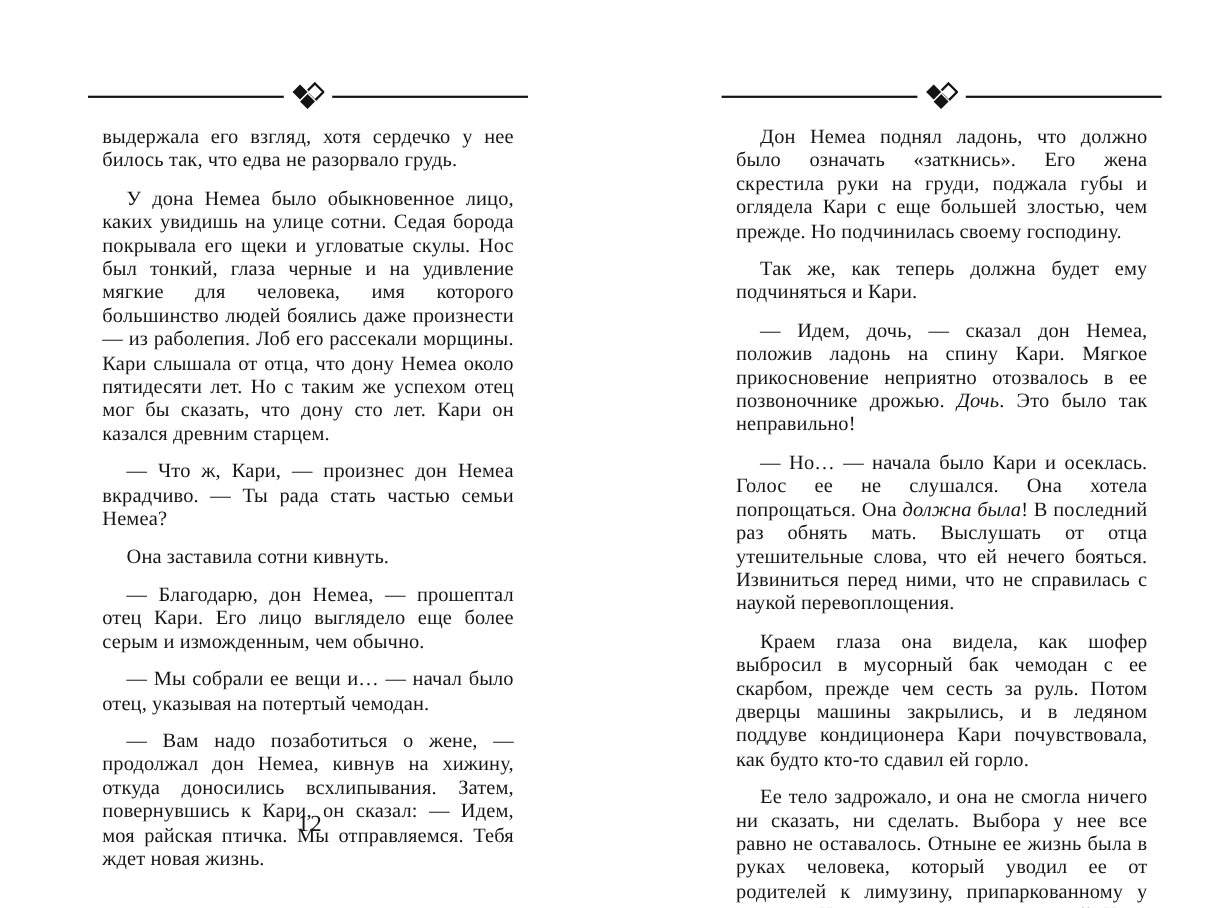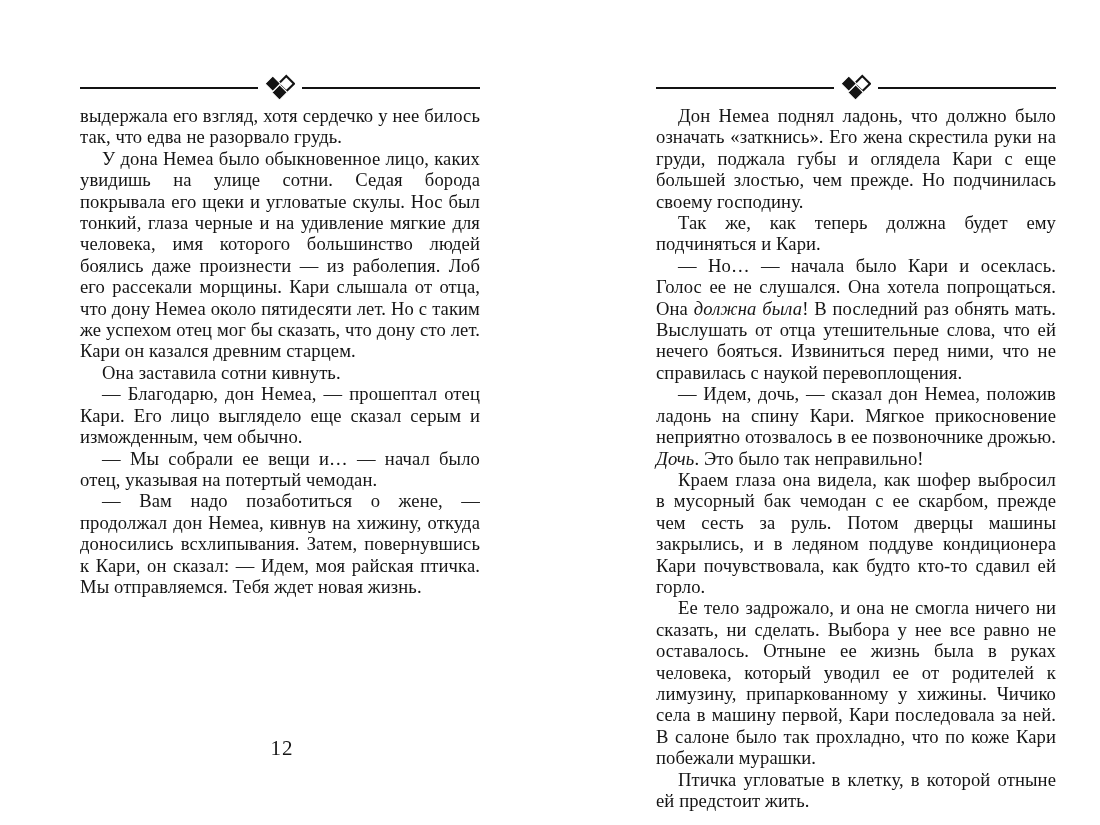--- a/index.html
+++ b/index.html
@@ -44,21 +44,21 @@
   .text-block {
     margin-top: 4px;
     font-size: 18.6px;
     line-height: 21.4px;
     text-align: justify;
     letter-spacing: 0.1px;
     -webkit-hyphens: auto;
     hyphens: auto;
   }
   .text-block p {
-    margin: 0;
+    margin: 13px;
     text-indent: 0;
   }
   .text-block p.indent {
     text-indent: 22px;
   }
   .text-block em {
     font-style: italic;
   }
 
   .page-number {
@@ -83,42 +83,43 @@
       <svg class="ornament" width="30" height="27" viewBox="0 0 31 28" aria-hidden="true">
         <polygon points="22,2 30,10 22,18 14,10" fill="#ffffff" stroke="#131313" stroke-width="2.2"></polygon>
         <polygon points="15,11 23,19 15,27 7,19" fill="#131313" stroke="#ffffff" stroke-width="1.2"></polygon>
         <polygon points="8,2 16,10 8,18 0,10" fill="#131313" stroke="#ffffff" stroke-width="1.2"></polygon>
       </svg>
       <span class="rule-line"></span>
     </header>
     <div class="text-block" lang="ru">
         <p class=""><span>выдержала его взгляд, хотя сердечко у нее билось так, что едва не разорвало грудь.</span></p>
         <p class="indent"><span>У дона Немеа было обыкновенное лицо, каких увидишь на улице сотни. Седая борода покрывала его щеки и угловатые скулы. Нос был тонкий, глаза черные и на удивление мягкие для человека, имя которого большинство людей боялись даже произнести — из раболепия. Лоб его рассекали морщины. Кари слышала от отца, что дону Немеа около пятидесяти лет. Но с таким же успехом отец мог бы сказать, что дону сто лет. Кари он казался древним старцем.</span></p>
+        <p class="indent"><span>— Что ж, Кари, — произнес дон Немеа вкрадчиво. — Ты рада стать частью семьи Немеа?</span></p>
         <p class="indent"><span>Она заставила сотни кивнуть.</span></p>
-        <p class="indent"><span>— Благодарю, дон Немеа, — прошептал отец Кари. Его лицо выглядело еще сказал серым и изможденным, чем обычно.</span></p>
+        <p class="indent"><span>— Благодарю, дон Немеа, — прошептал отец Кари. Его лицо выглядело еще более серым и изможденным, чем обычно.</span></p>
         <p class="indent"><span>— Мы собрали ее вещи и… — начал было отец, указывая на потертый чемодан.</span></p>
         <p class="indent"><span>— Вам надо позаботиться о жене, — продолжал дон Немеа, кивнув на хижину, откуда доносились всхлипывания. Затем, повернувшись к Кари, он сказал: — Идем, моя райская птичка. Мы отправляемся. Тебя ждет новая жизнь.</span></p>
       </div>
     <div class="page-number">12</div>
   </section>
 
   <section class="page right">
     <header class="chapter-rule">
       <span class="rule-line"></span>
       <svg class="ornament" width="30" height="27" viewBox="0 0 31 28" aria-hidden="true">
         <polygon points="22,2 30,10 22,18 14,10" fill="#ffffff" stroke="#131313" stroke-width="2.2"></polygon>
         <polygon points="15,11 23,19 15,27 7,19" fill="#131313" stroke="#ffffff" stroke-width="1.2"></polygon>
         <polygon points="8,2 16,10 8,18 0,10" fill="#131313" stroke="#ffffff" stroke-width="1.2"></polygon>
       </svg>
       <span class="rule-line"></span>
     </header>
     <div class="text-block" lang="ru">
         <p class="indent"><span>Дон Немеа поднял ладонь, что должно было означать «заткнись». Его жена скрестила руки на груди, поджала губы и оглядела Кари с еще большей злостью, чем прежде. Но подчинилась своему господину.</span></p>
         <p class="indent"><span>Так же, как теперь должна будет ему подчиняться и Кари.</span></p>
+        <p class="indent"><span>— Идем, дочь, — сказал дон Немеа, положив ладонь на спину Кари. Мягкое прикосновение неприятно отозвалось в ее позвоночнике дрожью. </span><em>Дочь</em><span>. Это было так неправильно!</span></p>
         <p class="indent"><span>— Но… — начала было Кари и осеклась. Голос ее не слушался. Она хотела попрощаться. Она </span><em>должна была</em><span>! В последний раз обнять мать. Выслушать от отца утешительные слова, что ей нечего бояться. Извиниться перед ними, что не справилась с наукой перевоплощения.</span></p>
-        <p class="indent"><span>— Идем, дочь, — сказал дон Немеа, положив ладонь на спину Кари. Мягкое прикосновение неприятно отозвалось в ее позвоночнике дрожью. </span><em>Дочь</em><span>. Это было так неправильно!</span></p>
         <p class="indent"><span>Краем глаза она видела, как шофер выбросил в мусорный бак чемодан с ее скарбом, прежде чем сесть за руль. Потом дверцы машины закрылись, и в ледяном поддуве кондиционера Кари почувствовала, как будто кто-то сдавил ей горло.</span></p>
         <p class="indent"><span>Ее тело задрожало, и она не смогла ничего ни сказать, ни сделать. Выбора у нее все равно не оставалось. Отныне ее жизнь была в руках человека, который уводил ее от родителей к лимузину, припаркованному у хижины. Чичико села в машину первой, Кари последовала за ней. В салоне было так прохладно, что по коже Кари побежали мурашки.</span></p>
         <p class="indent"><span>Птичка угловатые в клетку, в которой отныне ей предстоит жить.</span></p>
       </div>
   </section>
 
 </div>
 
 </body></html>

